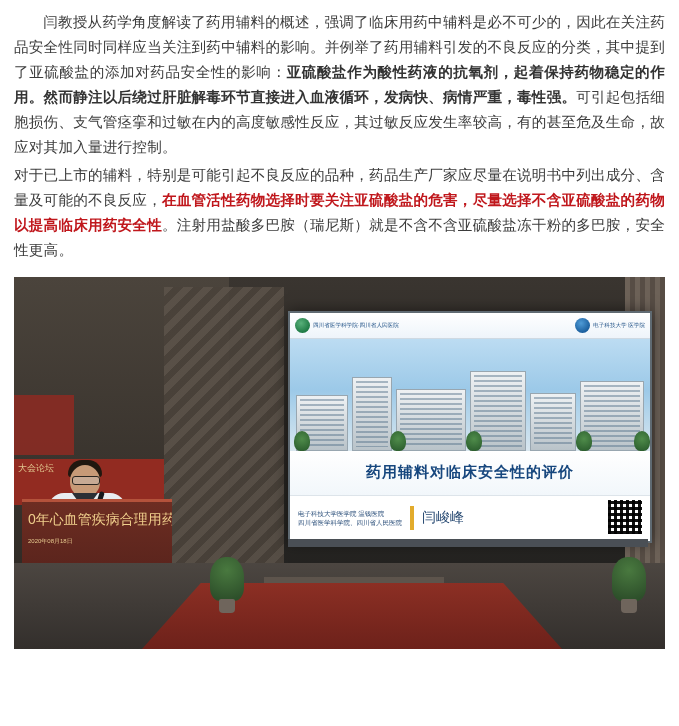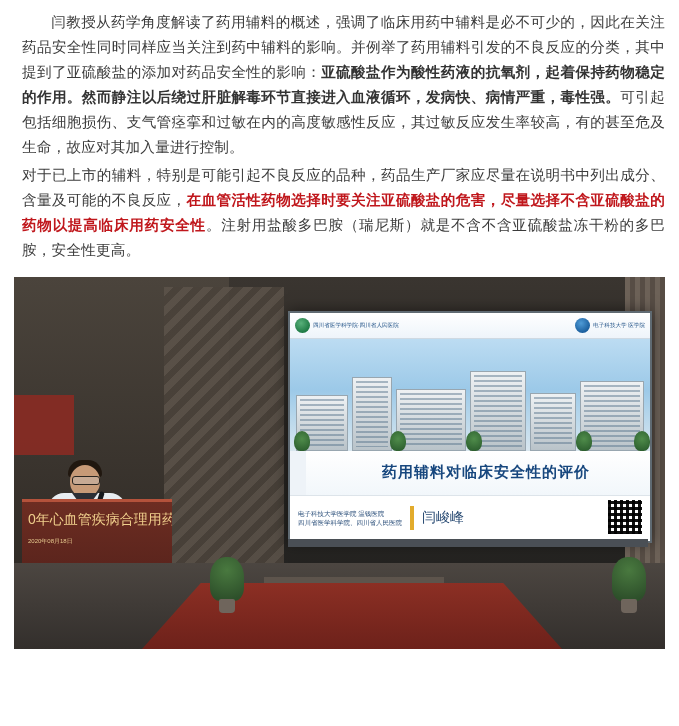--- a/index.html
+++ b/index.html
@@ -22,21 +22,21 @@
     padding: 10px 14px 0 14px;
   }
   .article-body {
     font-size: 14.6px;
     line-height: 1.72;
     color: #3b3b3b;
     text-align: justify;
     letter-spacing: 0.2px;
   }
   .para {
-    margin: 0 0 2px 8px;
+    margin: 0 0 2px 0;
     text-indent: 0;
   }
   .para.indent {
     text-indent: 2em;
   }
   .b {
     font-weight: bold;
     color: #333333;
   }
   .red {
@@ -224,21 +224,20 @@
     border-radius: 50% 50% 40% 40%;
   }
   .slide-title-bar {
     position: absolute;
     left: 0; top: 138px;
     width: 100%; height: 44px;
     background: linear-gradient(180deg,#ffffff 0%, #f2f7fb 100%);
     display: flex;
     align-items: center;
     justify-content: center;
-    margin-left: 16px;
   }
   .slide-title {
     font-size: 15px;
     font-weight: bold;
     color: #17477e;
     letter-spacing: 1px;
     white-space: nowrap;
   }
   .slide-foot {
     position: absolute;
@@ -337,20 +336,23 @@
 
     <p class="para"><span>对于已上市的辅料，特别是可能引起不良反应的品种，药品生产厂家应尽量在说明书中列出成分、含量及可能的不良反应，</span><span class="red">在血管活性药物选择时要关注亚硫酸盐的危害，尽量选择不含亚硫酸盐的药物以提高临床用药安全性</span><span>。注射用盐酸多巴胺（瑞尼斯）就是不含不含亚硫酸盐冻干粉的多巴胺，安全性更高。</span></p>
 
   </div>
 
   <div class="photo-wrap">
     <div class="hall"></div>
 
     <div class="wall-left"></div>
     <div class="wall-left-banner"></div>
+    <div class="wall-left-banner2">
+      <span class="wtxt">大会论坛</span>
+    </div>
 
     <div class="stage-panel"></div>
     <div class="curtain"></div>
 
     <div class="screen">
 
       <div class="slide-topbar">
         <div class="logo-left">
           <span class="logo-mark green"></span>
           <span class="logo-text">四川省医学科学院·四川省人民医院</span>

